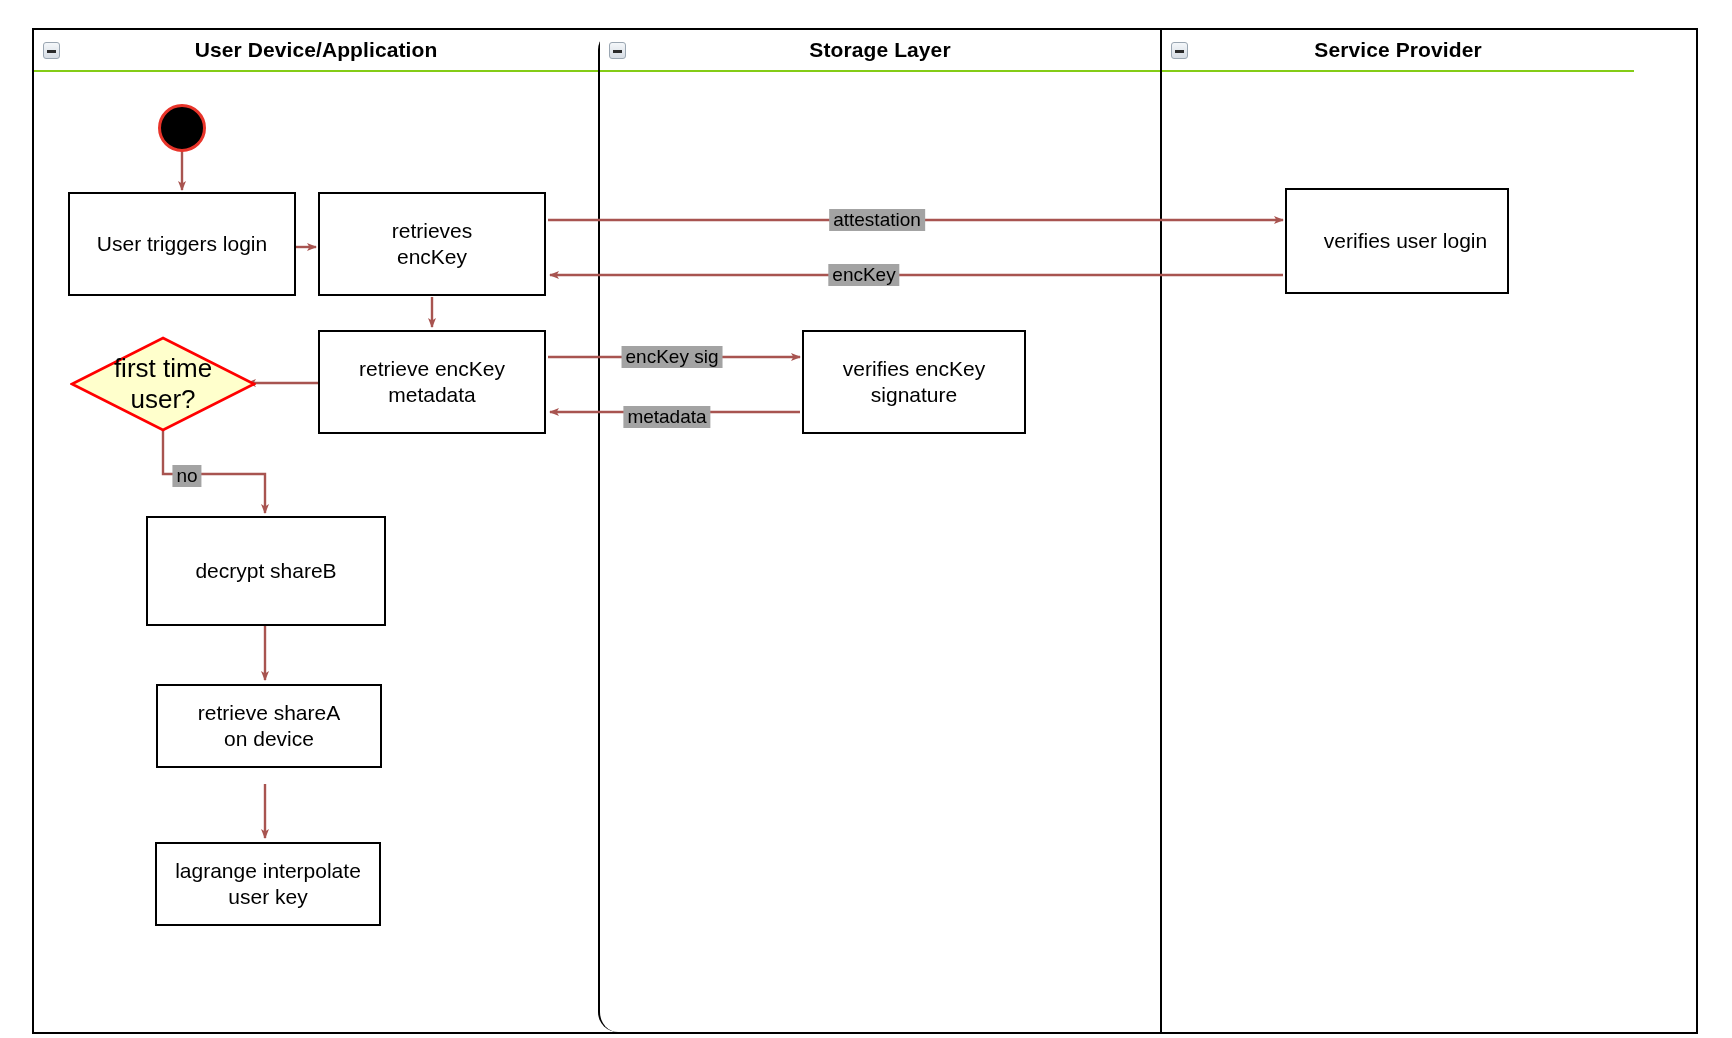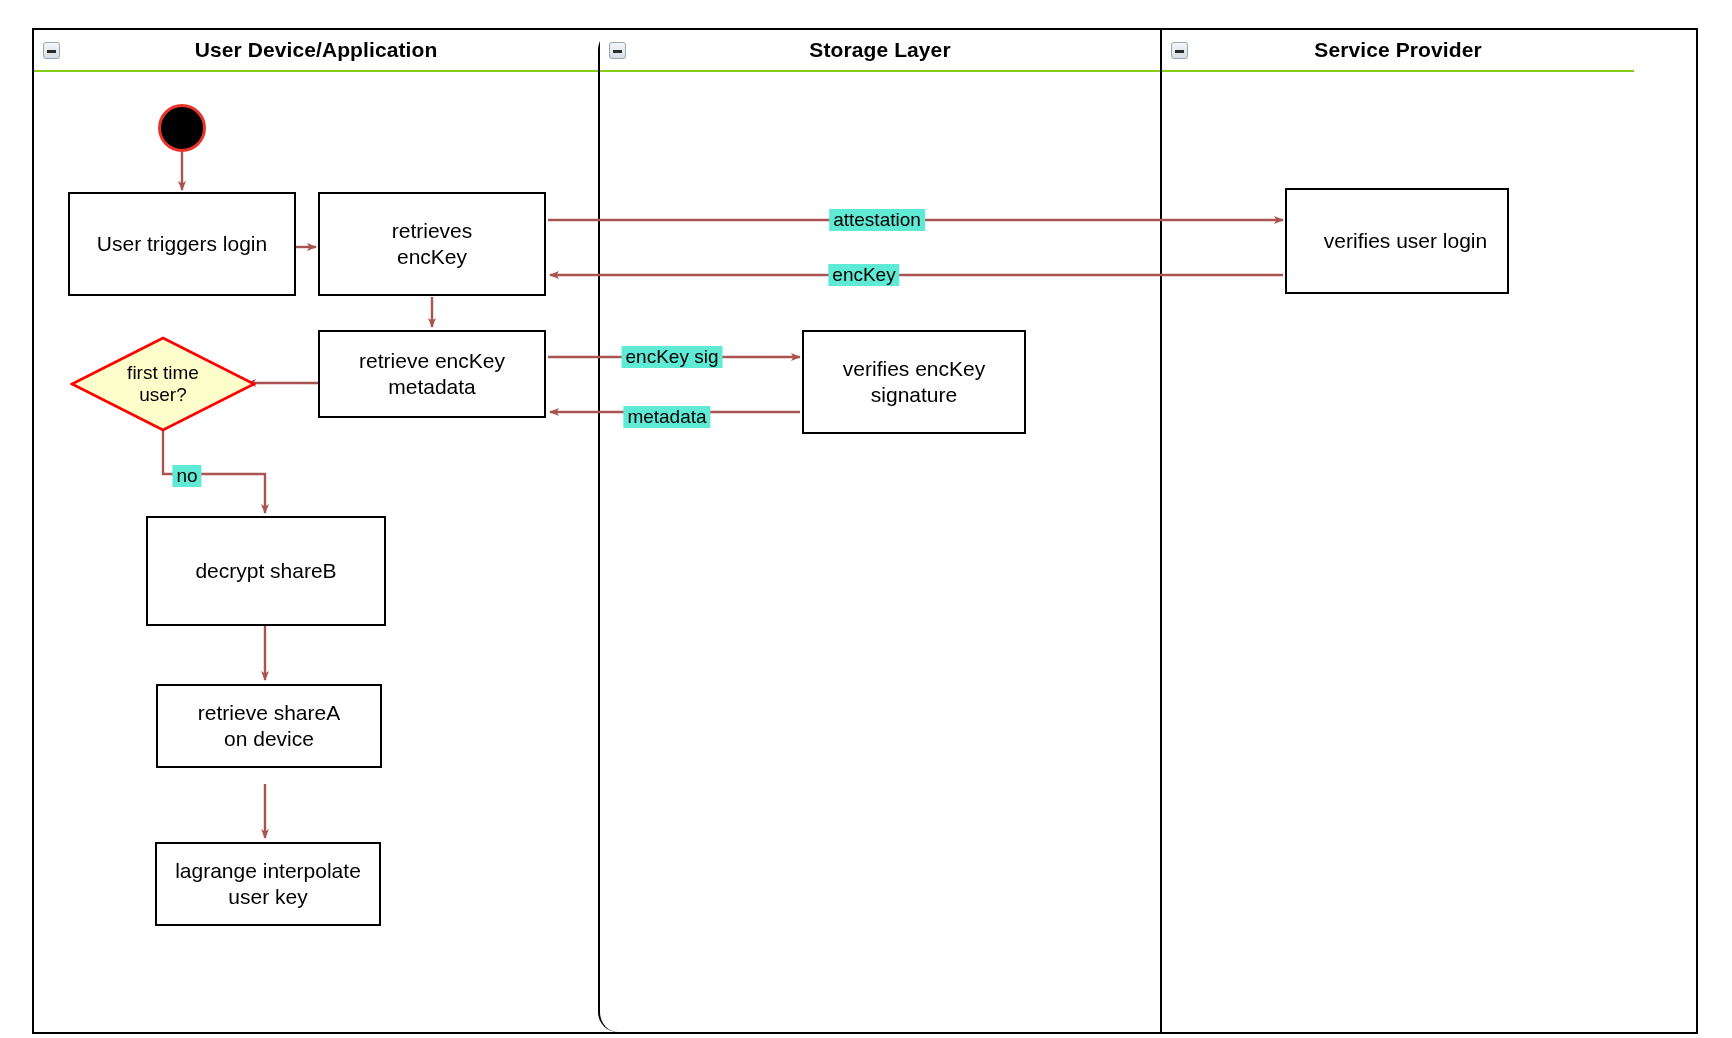--- a/index.html
+++ b/index.html
@@ -107,40 +107,40 @@
   .decision {
     position: absolute;
     display: flex;
     align-items: center;
     justify-content: center;
   }
   .decision svg { position: absolute; left: 0; top: 0; }
   .decision .d-label {
     position: relative;
     z-index: 2;
-    font-size: 19px;
+    font-size: 26px;
     line-height: 1.18;
     color: #000000;
     text-align: center;
     white-space: pre-line;
   }
 
   
   .edge-layer {
     position: absolute;
     left: 0; top: 0;
     width: 1732px;
     height: 1038px;
     pointer-events: none;
   }
   .edge-label {
     position: absolute;
     font-size: 19px;
     color: #000000;
-    background: #5eead4;
+    background: #a3a3a3;
     padding: 0 4px;
     white-space: nowrap;
     transform: translate(-50%, -50%);
   }
 </style>
 </head>
 <body>
 
 <div id="canvas">
 
@@ -206,21 +206,21 @@
   <div class="edge-label" style="left:667px; top:417px;">metadata</div>
   <div class="edge-label" style="left:187px; top:476px;">no</div>
 
   <div class="start-node" style="left:158px; top:104px;"></div>
 
   <div class="node" style="left:68px; top:192px; width:228px; height:104px;">User triggers login</div>
 
   <div class="node" style="left:318px; top:192px; width:228px; height:104px;">retrieves
 encKey</div>
 
-  <div class="node" style="left:318px; top:330px; width:228px; height:88px;">retrieve encKey
+  <div class="node" style="left:318px; top:330px; width:228px; height:104px;">retrieve encKey
 metadata</div>
 
   <div class="decision" style="left:70px; top:336px; width:186px; height:96px;">
     <svg width="186" height="96" viewBox="0 0 186 96">
       <polygon points="93,2 184,48 93,94 2,48" fill="#ffffcc" stroke="#ff0000" stroke-width="2.6"></polygon>
     </svg>
     <span class="d-label">first time
 user?</span>
   </div>
 

